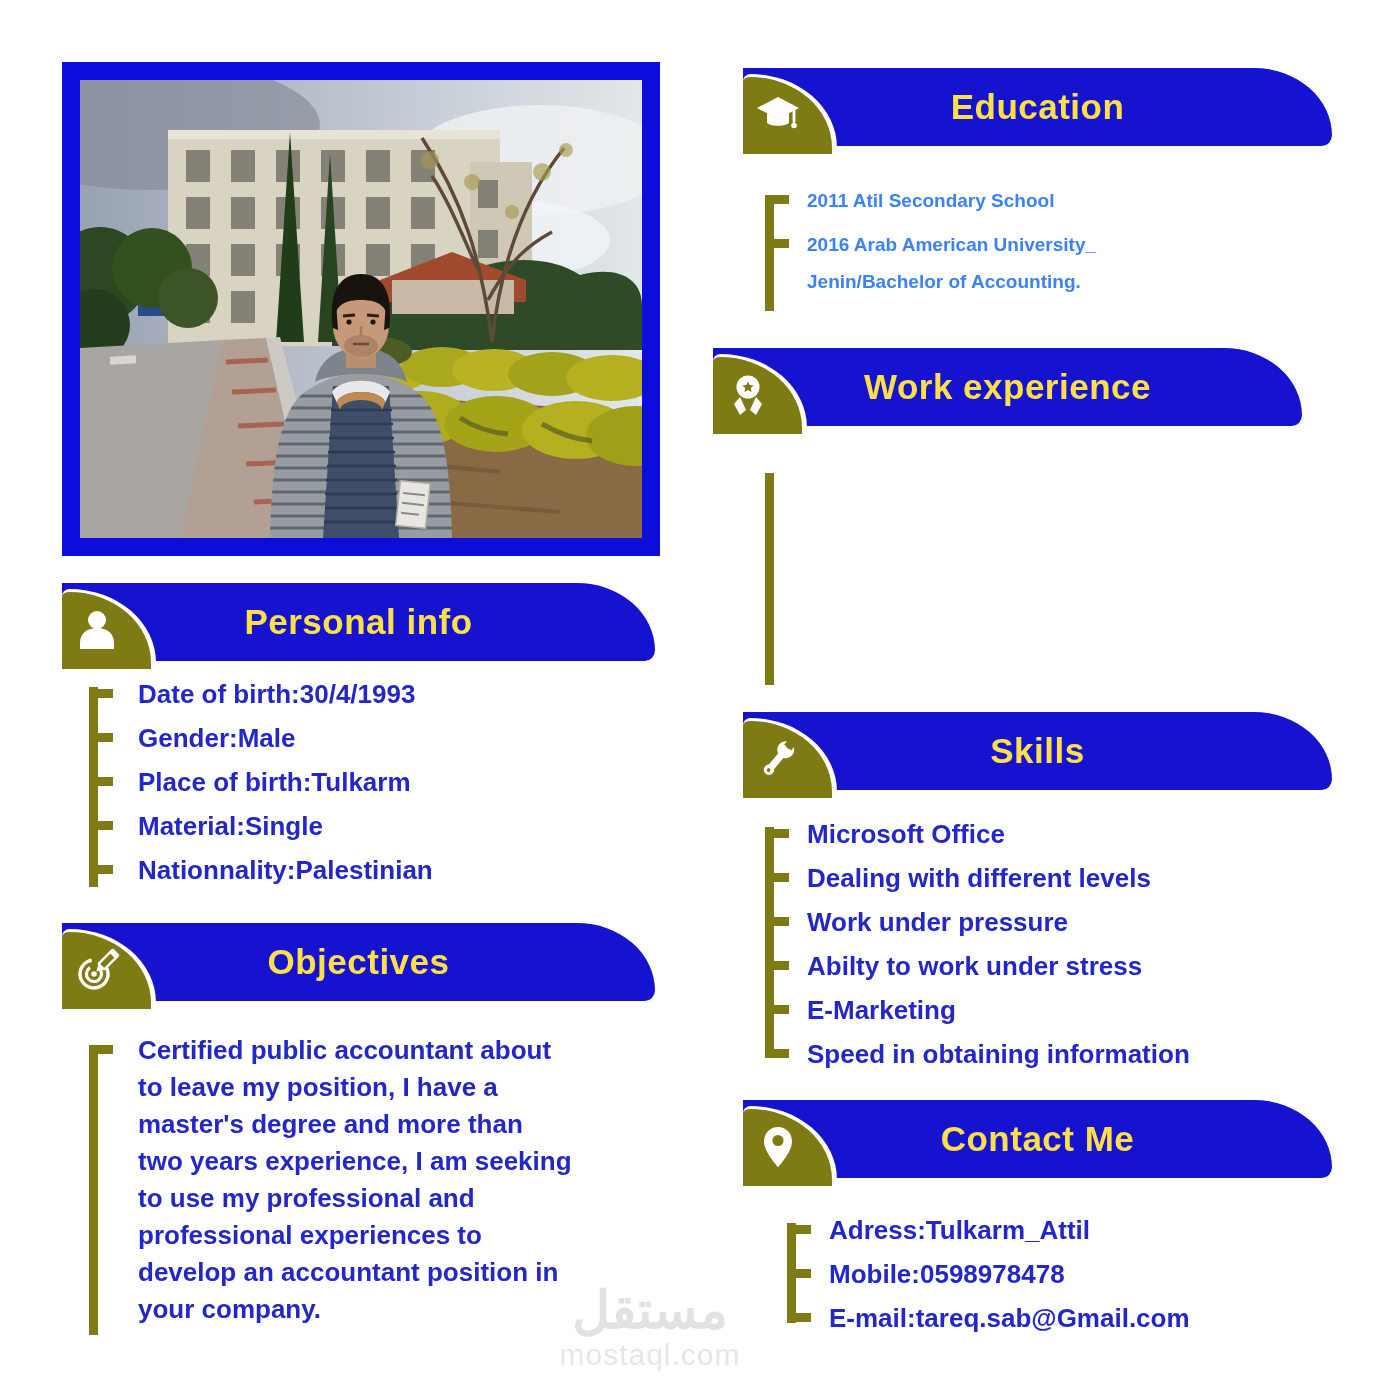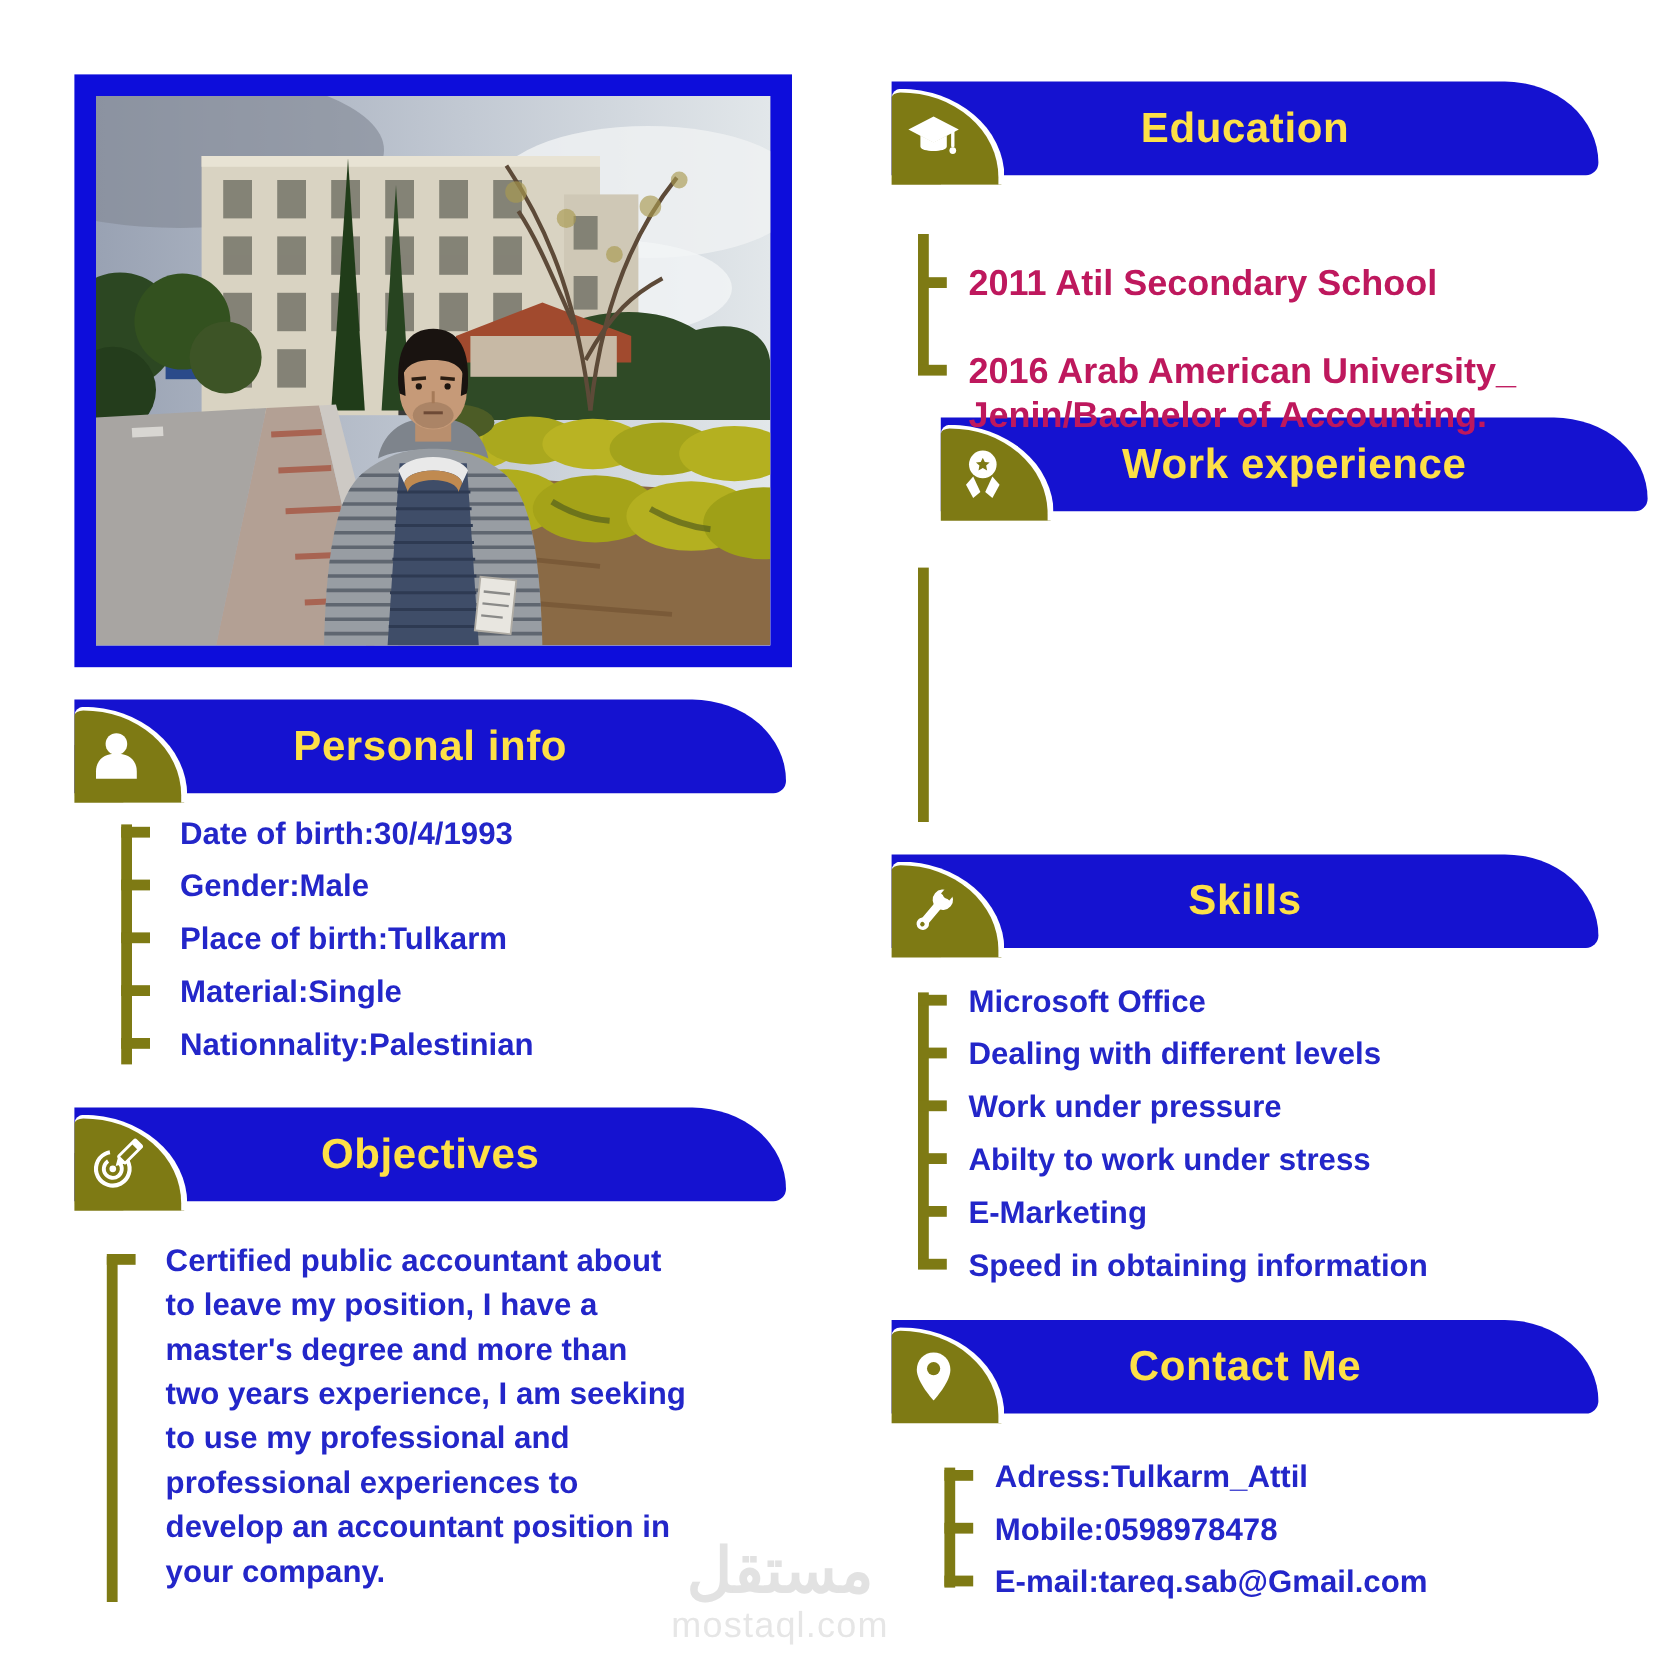--- a/index.html
+++ b/index.html
@@ -18,33 +18,33 @@
   .banner .title{position:absolute;inset:0;display:flex;align-items:center;justify-content:center;
           color:#fde047;font-size:35px;font-weight:bold;letter-spacing:.5px;}
   .medallion{position:absolute;left:0;top:6px;width:94px;height:80px;background:#7E7A14;
           box-sizing:border-box;border:0 solid #fff;border-top-width:3px;border-right-width:5px;
           border-top-left-radius:8px;border-top-right-radius:100% 100%;}
   .medallion svg{position:absolute;left:12px;top:15px;}
 
   .b-personal  {left:62px; top:583px; width:593px;}
   .b-objectives{left:62px; top:923px; width:593px;}
   .b-education {left:743px;top:68px;  width:589px;}
-  .b-work      {left:784px;top:348px; width:589px;}
+  .b-work      {left:713px;top:348px; width:589px;}
   .b-skills    {left:743px;top:712px; width:589px;text-align:right;}
   .b-contact   {left:743px;top:1100px;width:589px;}
 
   
   .tree{position:absolute;z-index:1;box-sizing:border-box;}
   .tree-l{padding-left:76px;}
   .tree-r{padding-left:64px;}
   .vbar{position:absolute;width:9px;background:#7E7A14;}
   .tree-l .vbar{left:27px;}
   .tree-r .vbar{left:22px;}
 
-  .t-personal  {left:74px; top:672px; width:593px;}
+  .t-personal  {left:62px; top:672px; width:593px;}
   .t-objectives{left:62px; top:1032px;width:593px;}
   .t-education {left:743px;top:182px; width:589px;}
   .t-work      {left:743px;top:460px; width:589px;}
   .t-skills    {left:743px;top:812px; width:589px;}
   .t-contact   {left:765px;top:1208px;width:589px;}
 
   .vbar-personal  {top:15px;height:200px;}
   .vbar-objectives{top:15px;height:288px;}
   .vbar-education {top:13px;height:116px;}
   .vbar-work      {top:13px;height:212px;}
@@ -54,22 +54,22 @@
   .row{position:relative;height:44px;line-height:44px;font-size:26px;font-weight:bold;color:#2326C9;}
   .row::before{content:"";position:absolute;top:17px;width:24px;height:9px;background:#7E7A14;}
   .tree-l .row::before{left:-49px;}
   .tree-r .row::before{left:-42px;}
 
   .para{position:relative;font-size:26px;line-height:37px;font-weight:bold;color:#2326C9;white-space:pre-line;}
   .para::before{content:"";position:absolute;top:13px;width:24px;height:9px;background:#7E7A14;}
   .tree-l .para::before{left:-49px;}
   .tree-r .para::before{left:-42px;}
 
-  .edu-item{position:relative;font-size:30px;line-height:37px;margin-bottom:7px;
-            font-weight:bold;color:#be185d;white-space:pre-line;margin-top:36px;}
+  .edu-item{position:relative;font-size:19px;line-height:37px;margin-bottom:7px;
+            font-weight:bold;color:#3b82f6;white-space:pre-line;}
   .edu-item::before{content:"";position:absolute;left:-42px;top:13px;width:24px;height:9px;background:#7E7A14;}
 
   
   .watermark{position:absolute;left:505px;top:1284px;width:290px;text-align:center;z-index:0;}
   .watermark .ar{font-size:52px;font-weight:bold;color:#E2E2E2;line-height:1;}
   .watermark .dom{font-size:30px;color:#E6E6E6;letter-spacing:1px;margin-top:2px;}
 </style>
 </head>
 <body>
 

